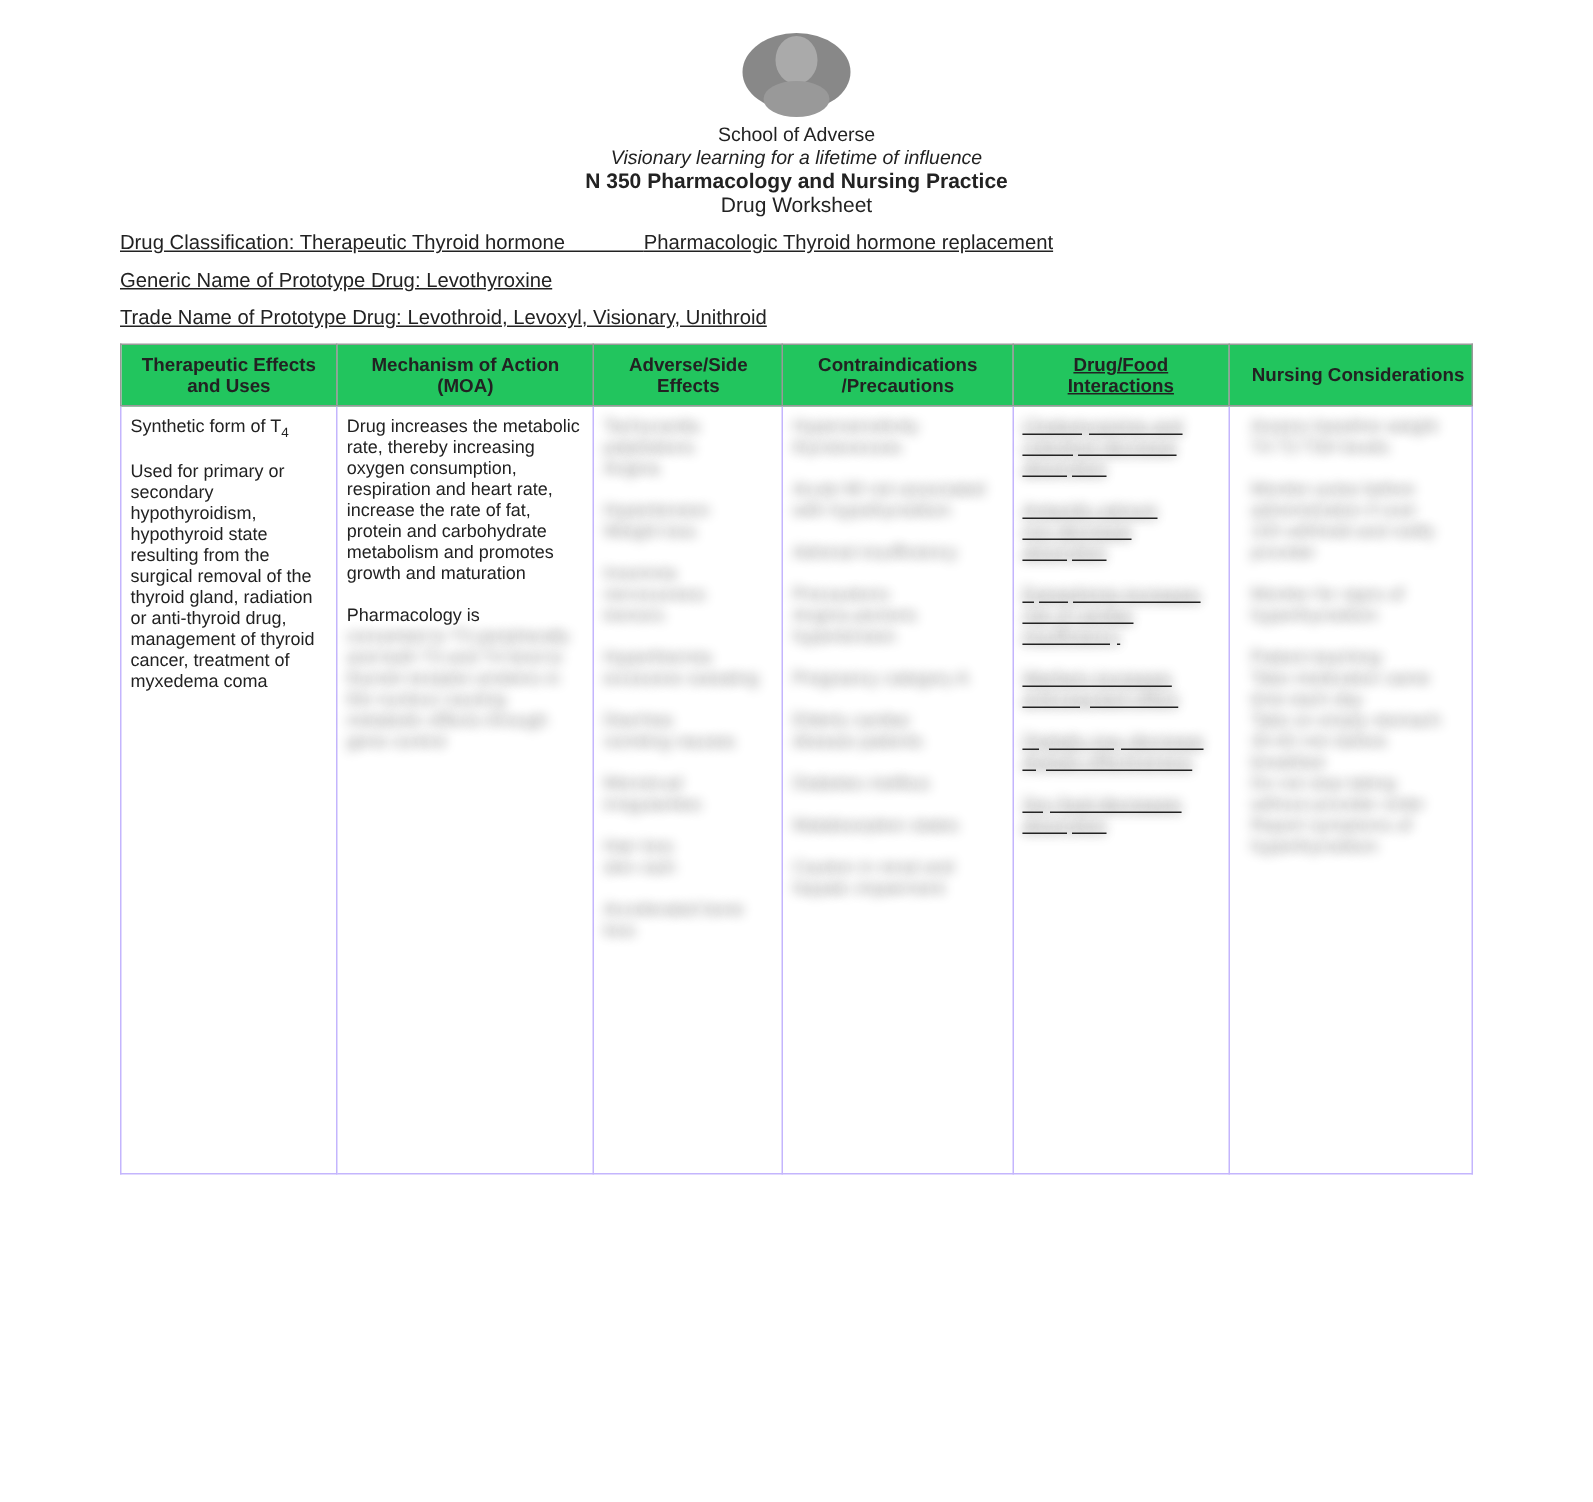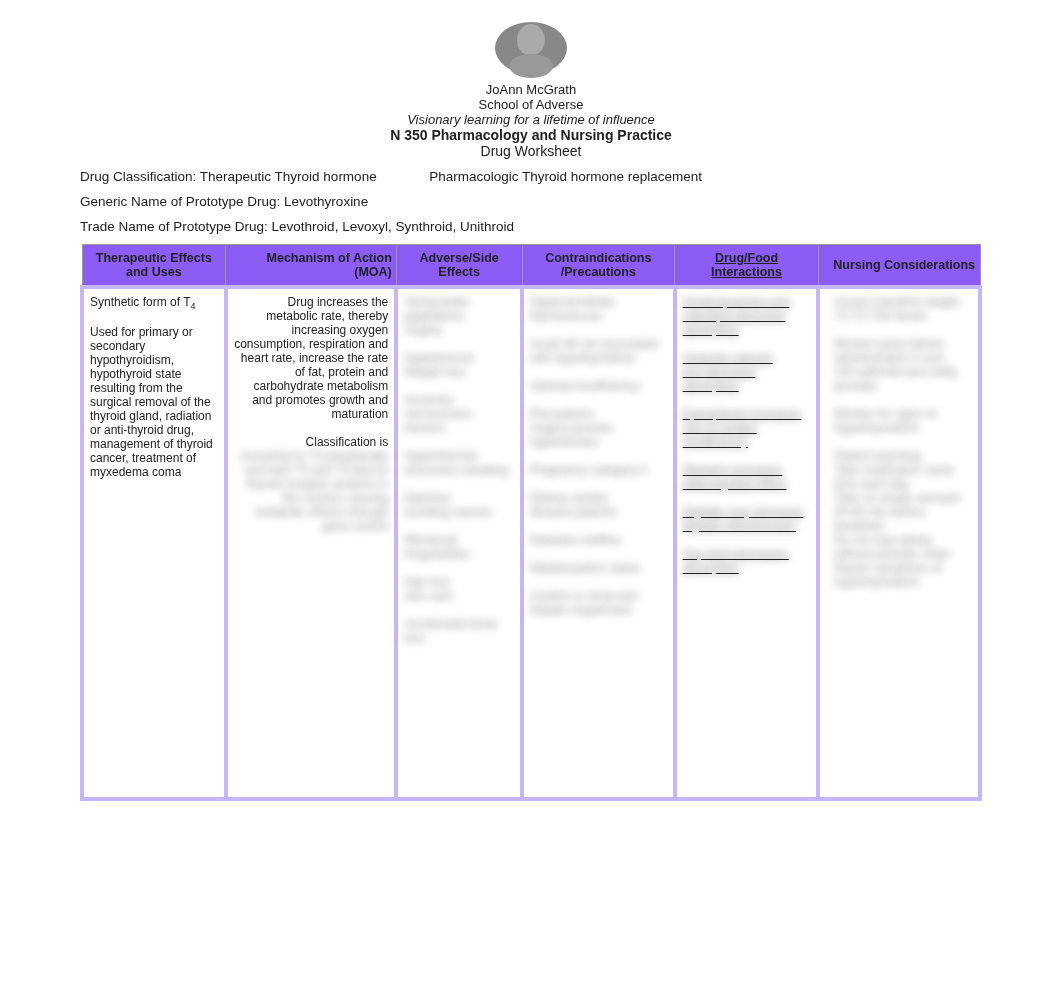--- a/index.html
+++ b/index.html
@@ -25,82 +25,82 @@
     .header .tagline { font-style: italic; font-size: 13px; }
     .header .course { font-weight: bold; font-size: 14px; }
     .header .worksheet { font-weight: normal; font-size: 14px; }
     .info-section {
       padding: 0 80px;
       margin-bottom: 8px;
     }
     .info-line {
       font-size: 13.5px;
       margin-bottom: 10px;
+      text-decoration: underline;
     }
     table {
       width: calc(100% - 160px);
       margin: 0 80px;
       border-collapse: collapse;
       font-size: 12px;
     }
     th {
-      background: #8b5cf6;
+      background: #22c55e;
       border: 1px solid #999;
       padding: 6px 4px;
       text-align: center;
       font-weight: bold;
       font-size: 12.5px;
       vertical-align: middle;
     }
     td {
-      border: 4px solid #c4b5fd;
+      border: 1px solid #c4b5fd;
       padding: 6px 6px;
       vertical-align: top;
       font-size: 12px;
       min-height: 420px;
       height: 512px;
     }
     .blurred {
       color: transparent;
       text-shadow: 0 0 8px #888;
       user-select: none;
     }
     sub { font-size: 9px; }
     .col-therapeutic { width: 16%; }
-    .col-moa { width: 19%; text-align: right; }
+    .col-moa { width: 19%; }
     .col-adverse { width: 14%; }
     .col-contra { width: 17%; }
     .col-drugfood { width: 16%; text-decoration: underline; }
     .col-nursing { width: 18%; padding-left: 14px; }
   </style>
 </head>
 <body>
 
 <div class="header">
 
   <svg class="logo" viewBox="0 0 80 60" xmlns="http://www.w3.org/2000/svg">
     <ellipse cx="40" cy="30" rx="36" ry="26" fill="#888"></ellipse>
     <ellipse cx="40" cy="22" rx="14" ry="16" fill="#aaa"></ellipse>
     <ellipse cx="40" cy="48" rx="22" ry="12" fill="#999"></ellipse>
   </svg>
-  <div class="name">JoAnn McGrath</div>
   <div class="school">School of Adverse</div>
   <div class="tagline">Visionary learning for a lifetime of influence</div>
   <div class="course">N 350 Pharmacology and Nursing Practice</div>
   <div class="worksheet">Drug Worksheet</div>
 </div>
 
 <div class="info-section">
   <div class="info-line">
     <span>Drug Classification: Therapeutic Thyroid hormone</span>
     &nbsp;&nbsp;&nbsp;&nbsp;&nbsp;&nbsp;&nbsp;&nbsp;&nbsp;&nbsp;&nbsp;&nbsp;
     <span>Pharmacologic Thyroid hormone replacement</span>
   </div>
   <div class="info-line">Generic Name of Prototype Drug: Levothyroxine</div>
-  <div class="info-line">Trade Name of Prototype Drug: Levothroid, Levoxyl, Synthroid, Unithroid</div>
+  <div class="info-line">Trade Name of Prototype Drug: Levothroid, Levoxyl, Visionary, Unithroid</div>
 </div>
 
 <table>
   <thead>
     <tr>
       <th class="col-therapeutic">Therapeutic Effects and Uses</th>
       <th class="col-moa">Mechanism of Action (MOA)</th>
       <th class="col-adverse">Adverse/Side Effects</th>
       <th class="col-contra">Contraindications /Precautions</th>
       <th class="col-drugfood">Drug/Food Interactions</th>
@@ -112,21 +112,21 @@
 
       <td class="col-therapeutic">
         <span>Synthetic form of T<sub>4</sub></span>
         <br><br>
         <span>Used for primary or secondary hypothyroidism, hypothyroid state resulting from the surgical removal of the thyroid gland, radiation or anti-thyroid drug, management of thyroid cancer, treatment of myxedema coma</span>
       </td>
 
       <td class="col-moa">
         <span>Drug increases the metabolic rate, thereby increasing oxygen consumption, respiration and heart rate, increase the rate of fat, protein and carbohydrate metabolism and promotes growth and maturation</span>
         <br><br>
-        <span>Classification is</span>
+        <span>Pharmacology is</span>
         <br>
         <span class="blurred">converted to T3 peripherally and both T3 and T4 bind to thyroid receptor proteins in the nucleus causing metabolic effects through gene control</span>
       </td>
 
       <td class="col-adverse">
         <span class="blurred">
           Tachycardia palpitations<br>
           Angina<br><br>
           Hypertension<br>
           Weight loss<br><br>

